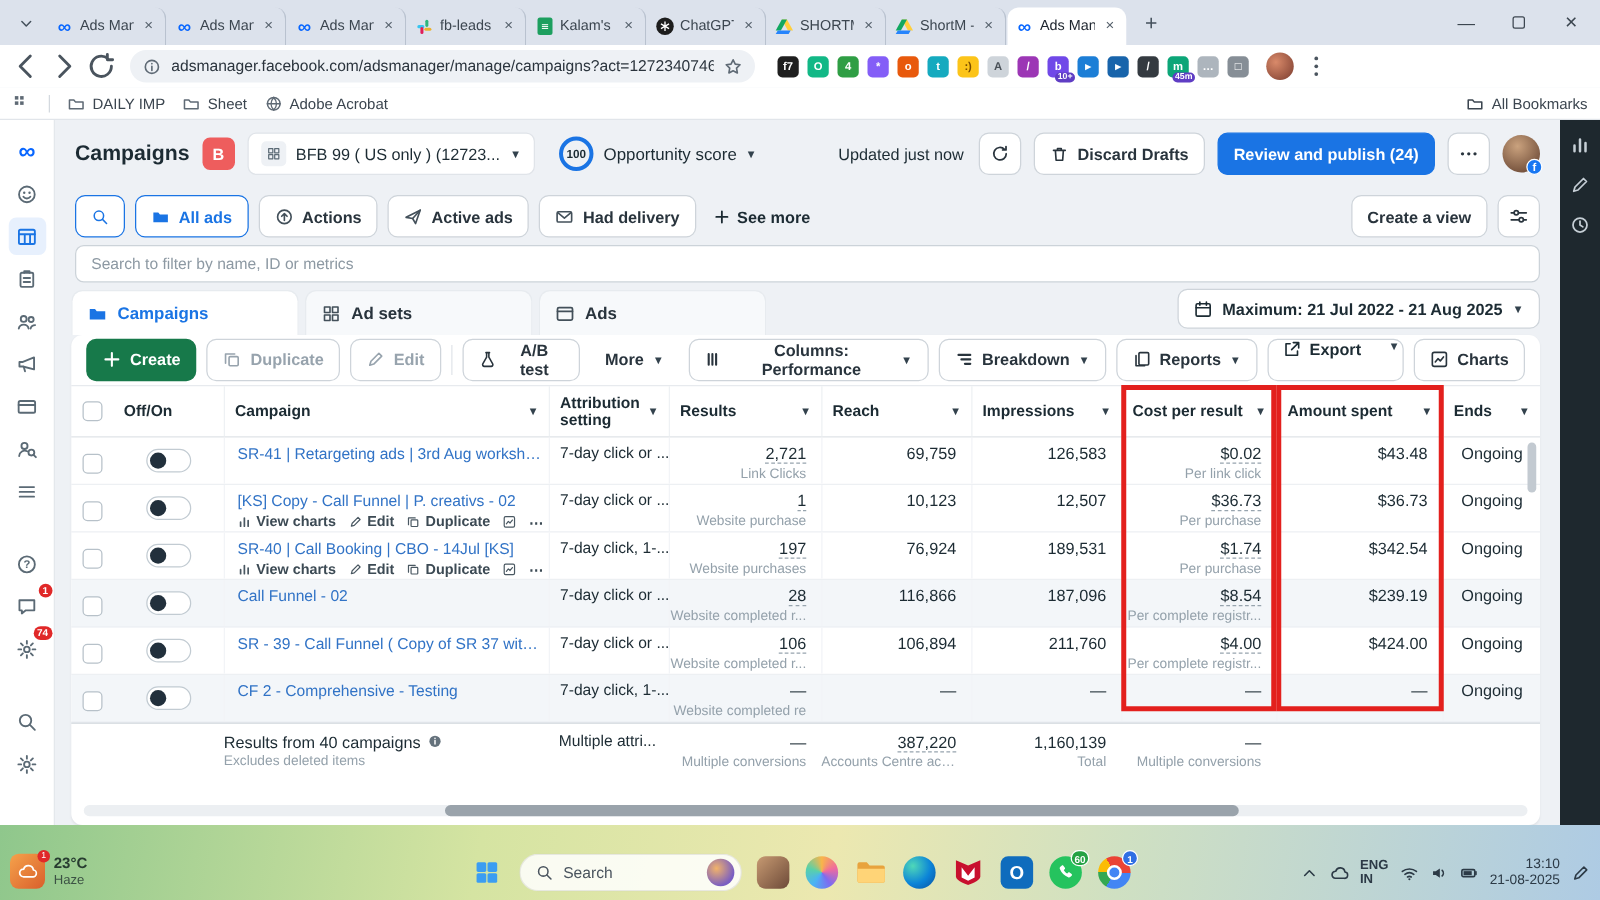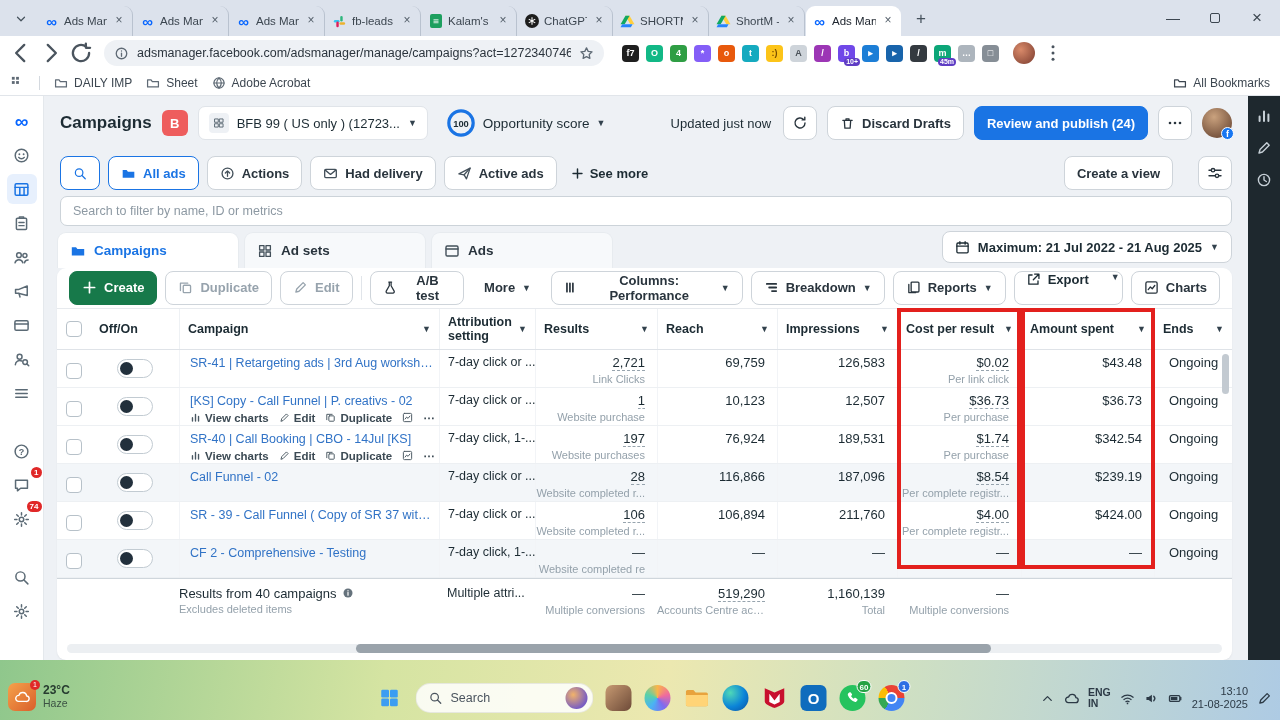--- a/index.html
+++ b/index.html
@@ -73,21 +73,21 @@
   .avatar .fb{position:absolute;bottom:-2px;right:-2px;width:13px;height:13px;border-radius:50%;background:#1877f2;color:#fff;font-size:9px;font-weight:bold;text-align:center;line-height:13px;border:1.5px solid #fff}
   
   .filterrow{height:46px;display:flex;align-items:center;gap:8px;padding:0 16px}
   .chip{height:34px;background:#fff;border:1px solid #ced4da;border-radius:8px;display:flex;align-items:center;gap:7px;padding:0 12px;font-size:13px;font-weight:bold;color:#29343d}
   .chip .ic{width:15px;height:15px;color:#43505a}
   .chip.searchchip{width:40px;justify-content:center;border-color:#1a74e4;color:#1a74e4}
   .chip.searchchip .ic{color:#1a74e4}
   .chip.active{border-color:#1a74e4;color:#1a74e4}
   .chip.active .ic{color:#1a74e4}
   .seemore{display:flex;align-items:center;gap:6px;font-size:13px;font-weight:bold;padding:0 6px}
-  .filterright{margin-left:auto;display:flex;align-items:center;gap:25px}
+  .filterright{margin-left:auto;display:flex;align-items:center;gap:8px}
   
   .searchrow{padding:0 16px;height:34px}
   .filterinput{width:100%;height:30px;border:1px solid #ccd3d9;border-radius:7px;padding:0 12px;font-size:12.5px;color:#1c2b33;background:#fff;font-family:inherit}
   .filterinput::placeholder{color:#8d99a3}
   
   .tabsrow{height:38px;display:flex;align-items:flex-end;padding:0 0 0 13px;position:relative}
   .vtab{width:182px;height:36px;border-radius:9px 9px 0 0;background:#f7f9fb;border:1px solid #e7ebef;border-bottom:none;display:flex;align-items:center;gap:8px;padding:0 12px;font-size:13.5px;font-weight:bold;color:#29343d;margin-right:5px}
   .vtab .ic{width:16px;height:16px;color:#43505a}
   .vtab.active{background:#fff;color:#1a74e4}
   .vtab.active .ic{color:#1a74e4}
@@ -595,34 +595,34 @@
               <svg viewBox="0 0 16 16" fill="none" stroke="currentColor" stroke-width="1.4" stroke-linecap="round" stroke-linejoin="round">
                 <circle cx="8" cy="8" r="5.8"></circle>
                 <path d="M8 11V5.4M5.7 7.5L8 5.2l2.3 2.3"></path>
               </svg>
             </span>
             <span>Actions</span>
           </span>
         <span class="chip">
             <span class="ic">
               <svg viewBox="0 0 16 16" fill="none" stroke="currentColor" stroke-width="1.4" stroke-linecap="round" stroke-linejoin="round">
-                <rect x="1.8" y="3.6" width="12.4" height="8.8" rx="1.2"></rect>
-                <path d="M2.4 4.4L8 9l5.6-4.6"></path>
-              </svg>
-            </span>
-            <span>Had delivery</span>
+                <path d="M2 8.4L14 2.3 10.1 13.7 7.6 9.4z"></path>
+                <path d="M7.6 9.4l6.4-7.1"></path>
+              </svg>
+            </span>
+            <span>Active ads</span>
           </span>
         <span class="chip">
             <span class="ic">
               <svg viewBox="0 0 16 16" fill="none" stroke="currentColor" stroke-width="1.4" stroke-linecap="round" stroke-linejoin="round">
-                <path d="M2 8.4L14 2.3 10.1 13.7 7.6 9.4z"></path>
-                <path d="M7.6 9.4l6.4-7.1"></path>
-              </svg>
-            </span>
-            <span>Active ads</span>
+                <rect x="1.8" y="3.6" width="12.4" height="8.8" rx="1.2"></rect>
+                <path d="M2.4 4.4L8 9l5.6-4.6"></path>
+              </svg>
+            </span>
+            <span>Had delivery</span>
           </span>
         <span class="seemore">
             <span class="ic" style="width:13px;height:13px">
               <svg viewBox="0 0 16 16" fill="none" stroke="currentColor" stroke-width="1.4" stroke-linecap="round" stroke-linejoin="round">
                 <path d="M8 2.5v11M2.5 8h11" stroke-width="1.8"></path>
               </svg>
             </span>
             <span>See more</span>
           </span>
         <div class="filterright">
@@ -1039,21 +1039,21 @@
                     <svg viewBox="0 0 16 16" fill="none" stroke="currentColor" stroke-width="1.4" stroke-linecap="round" stroke-linejoin="round">
                       <circle cx="8" cy="8" r="6" fill="currentColor" stroke="none"></circle>
                       <path d="M8 7.2V11M8 4.8v.3" stroke="#fff" stroke-width="1.6"></path>
                     </svg>
                   </span>
                 </span>
               <span class="sub">Excludes deleted items</span>
             </div>
             <div class="attrcell">Multiple attri...</div>
             <div class="numcell"><span class="val">—</span><span class="sub">Multiple conversions</span></div>
-            <div class="numcell"><span class="val dot">519,290</span><span class="sub">Accounts Centre acco...</span></div>
+            <div class="numcell"><span class="val dot">387,220</span><span class="sub">Accounts Centre acco...</span></div>
             <div class="numcell"><span class="val">1,160,139</span><span class="sub">Total</span></div>
             <div class="numcell"><span class="val">—</span><span class="sub">Multiple conversions</span></div>
             <div></div>
           </div>
 
           <div class="redbox" id="redbox1" style="border-color: rgb(227, 32, 29);"></div>
           <div class="redbox" id="redbox2" style="border-color: rgb(227, 32, 29);"></div>
           <div class="vscroll"></div>
         </div>
 

